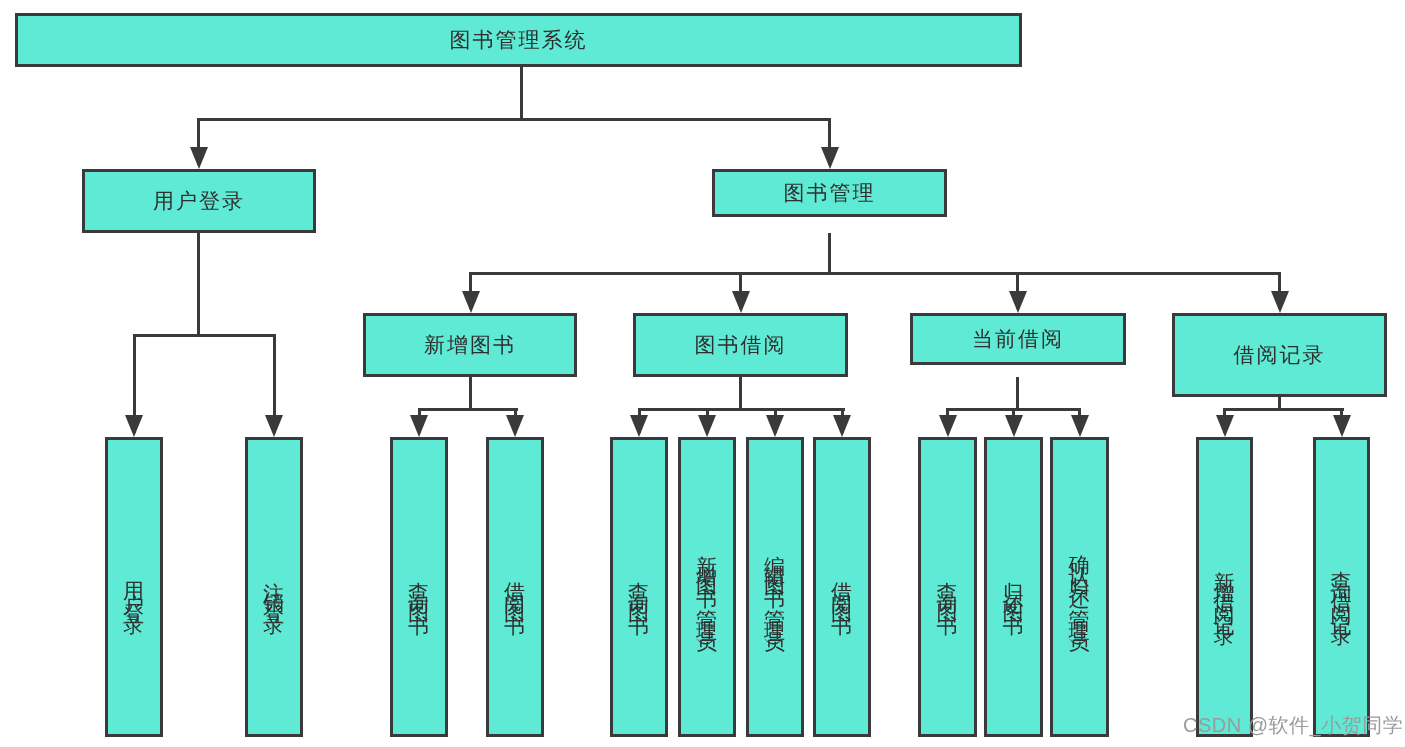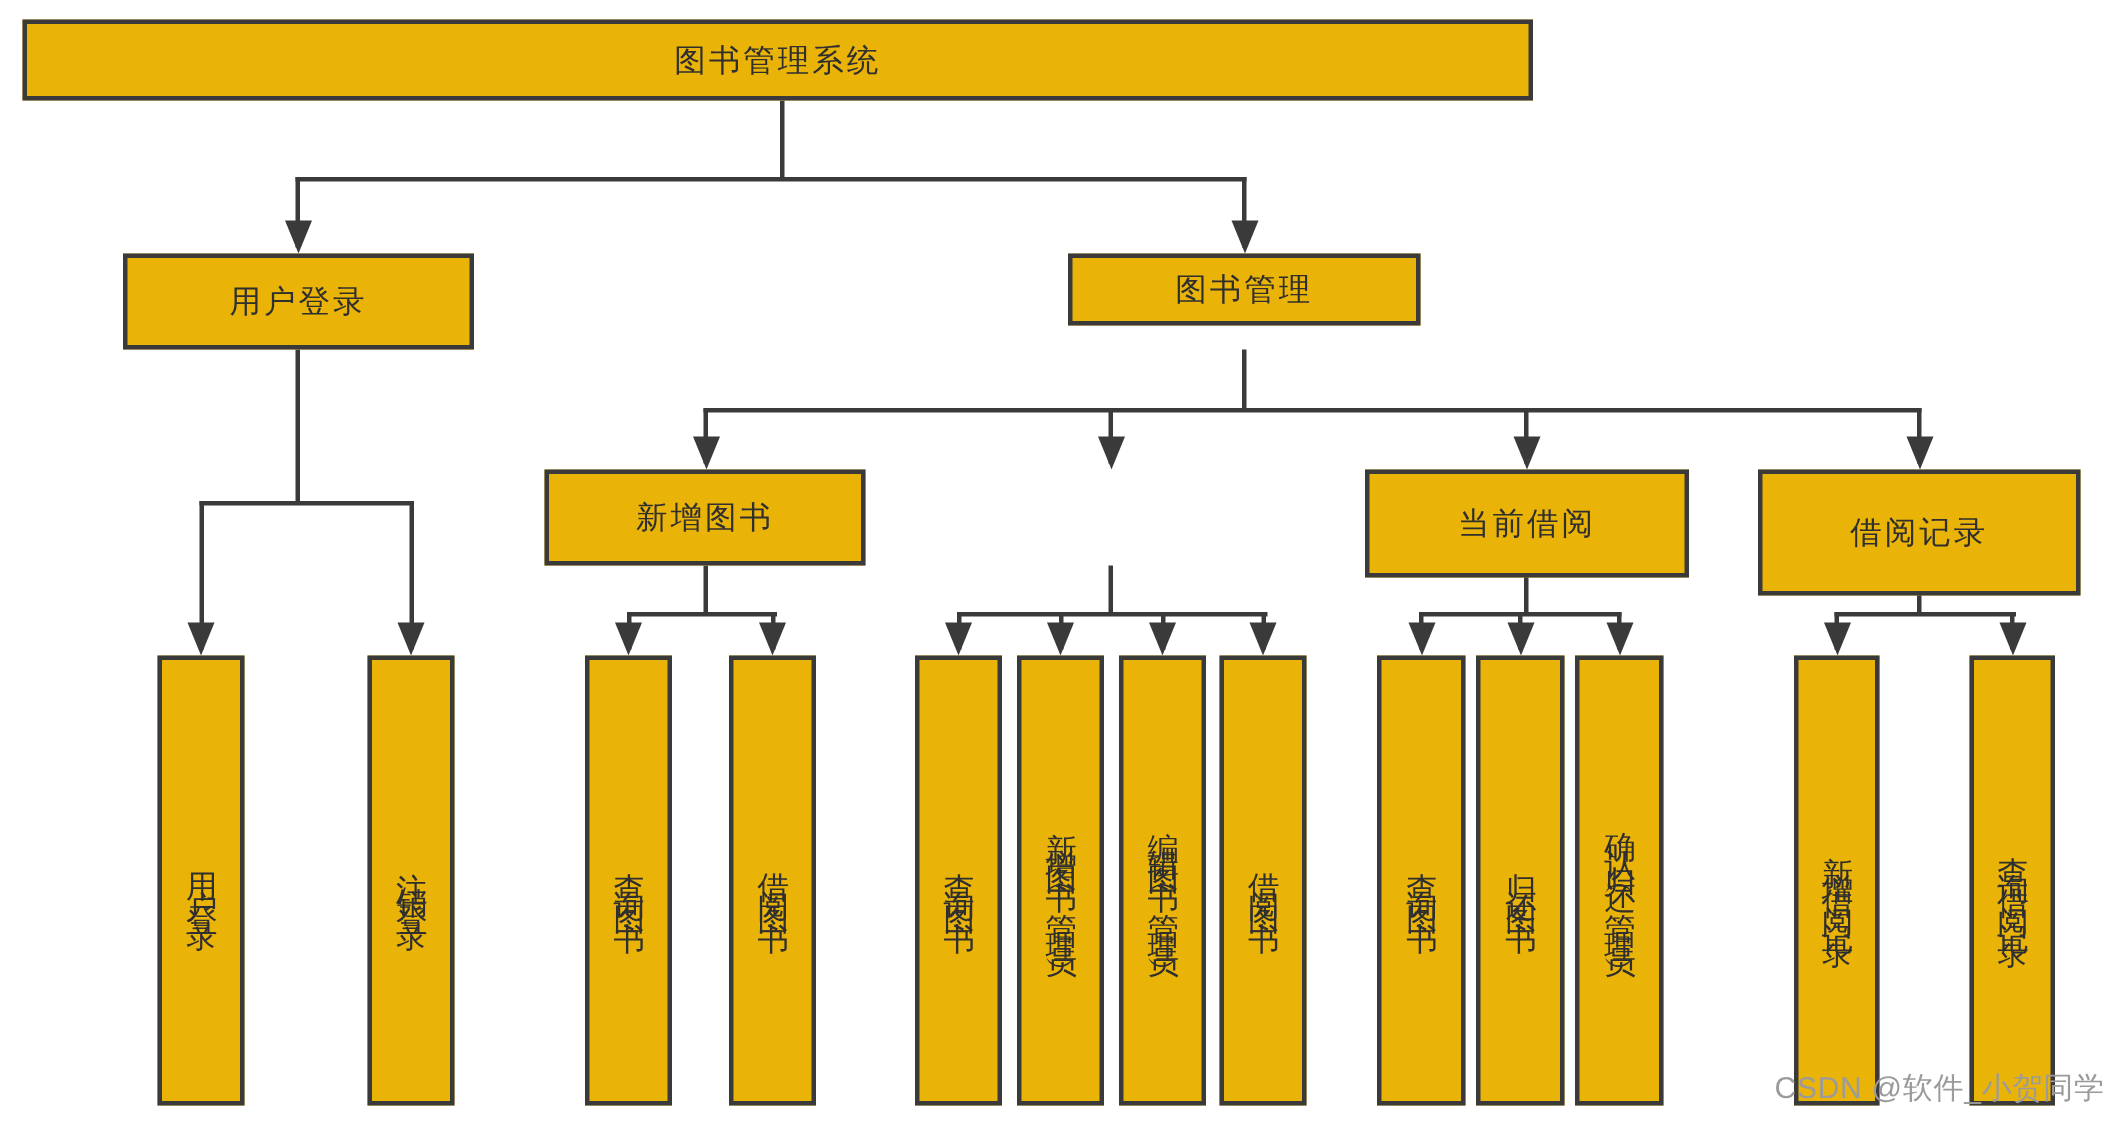--- a/index.html
+++ b/index.html
@@ -11,21 +11,21 @@
   html,body{margin:0;padding:0;background:var(--bg);}
   #canvas{
     position:relative;
     width:1405px;height:747px;
     background:var(--bg);
     overflow:hidden;
     font-family:"Liberation Sans","DejaVu Sans",sans-serif;
   }
   .box{
     position:absolute;
-    background:#eab308;
+    background:#5eead4;
     border:3px solid var(--line);
     box-sizing:border-box;
     display:flex;align-items:center;justify-content:center;
     z-index:2;
   }
   .hlabel{
     font-size:21px;color:var(--text);letter-spacing:2px;white-space:nowrap;
   }
   .vtext{
     writing-mode:vertical-rl;
@@ -118,21 +118,24 @@
   <div class="box" style="left:82px;top:169px;width:234px;height:64px">
     <span class="hlabel">用户登录</span>
   </div>
   <div class="box" style="left:712px;top:169px;width:235px;height:48px">
     <span class="hlabel">图书管理</span>
   </div>
 
   <div class="box" style="left:363px;top:313px;width:214px;height:64px">
     <span class="hlabel">新增图书</span>
   </div>
-  <div class="box" style="left:910px;top:313px;width:216px;height:72px">
+  <div class="box" style="left:633px;top:313px;width:215px;height:64px">
+    <span class="hlabel">图书借阅</span>
+  </div>
+  <div class="box" style="left:910px;top:313px;width:216px;height:52px">
     <span class="hlabel">当前借阅</span>
   </div>
   <div class="box" style="left:1172px;top:313px;width:215px;height:84px">
     <span class="hlabel">借阅记录</span>
   </div>
 
   <div class="box" style="left:105px;top:437px;width:58px;height:300px">
     <span class="vtext">用户登录</span>
   </div>
   <div class="box" style="left:245px;top:437px;width:58px;height:300px">

